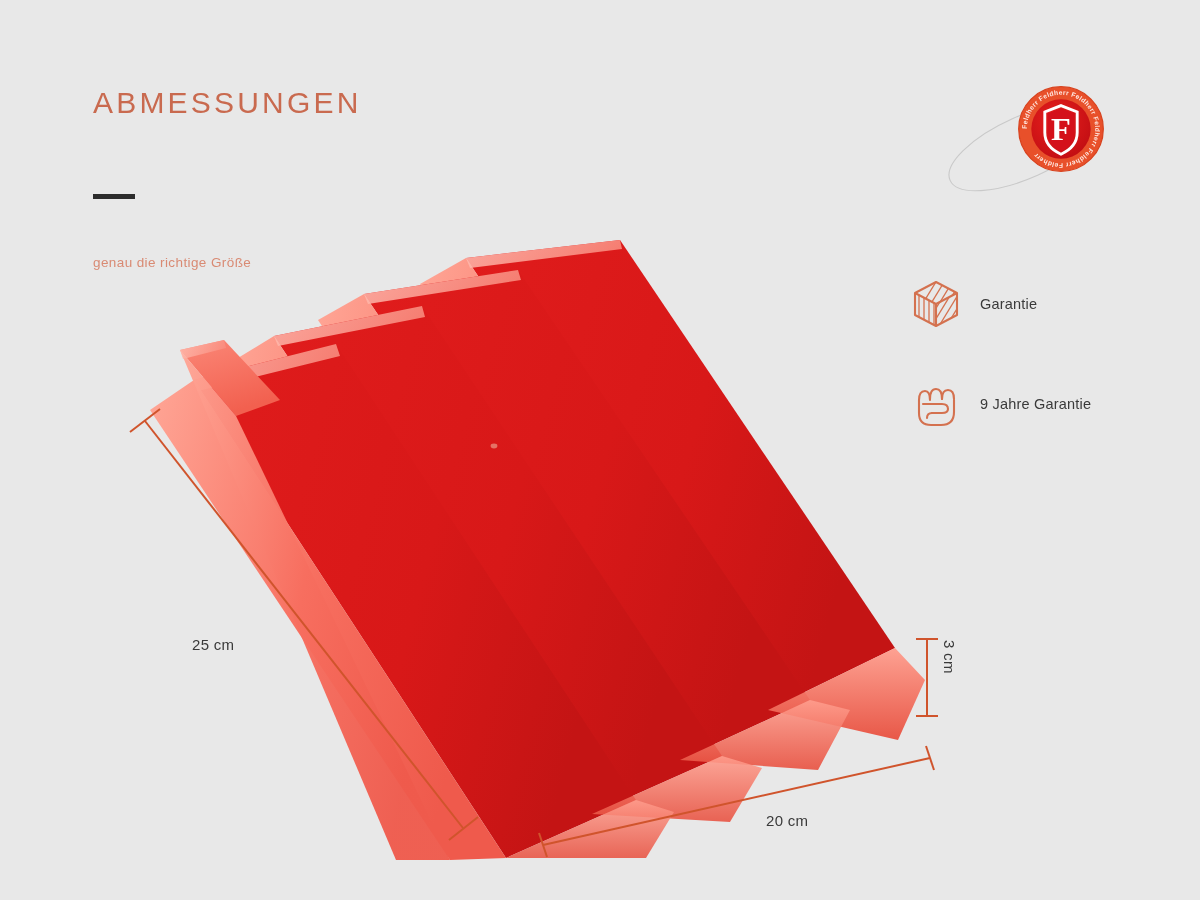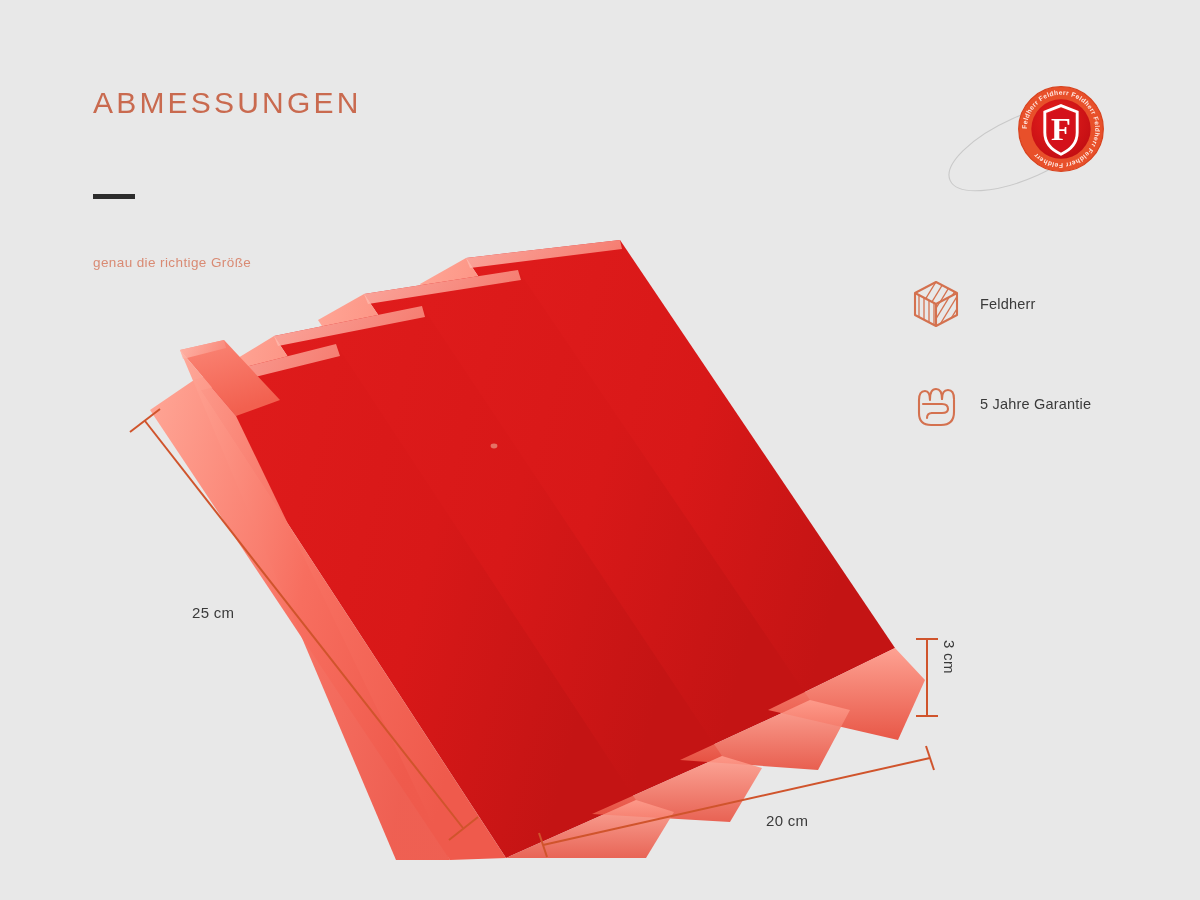--- a/index.html
+++ b/index.html
@@ -93,21 +93,21 @@
     width: 1200px; height: 900px;
     pointer-events: none;
   }
   .dim-label {
     position: absolute;
     font-size: 15px;
     color: #3a3a3a;
     letter-spacing: 0.3px;
     white-space: nowrap;
   }
-  #dim-label-length { left: 192px; top: 604px; }
+  #dim-label-length { left: 192px; top: 636px; }
   #dim-label-width  { left: 766px; top: 812px; }
   #dim-label-height {
     left: 941px; top: 640px;
     writing-mode: vertical-rl;
     text-orientation: mixed;
   }
 </style>
 </head>
 <body>
 
@@ -170,35 +170,35 @@
       </g>
       <g clip-path="url(#clip-right)" stroke="#d4714f" stroke-width="1.3">
         <line x1="24" y1="44" x2="46" y2="8"></line>
           <line x1="29" y1="48" x2="51" y2="12"></line>
         <line x1="34" y1="52" x2="56" y2="16"></line>
           <line x1="20" y1="40" x2="42" y2="4"></line>
       </g>
       <path d="M 5,15 L 26,4 L 47,15 L 47,37 L 26,48 L 5,37 Z" fill="none" stroke="#d4714f" stroke-width="2.1" stroke-linejoin="round"></path>
       <path d="M 5,15 L 26,26 L 47,15 M 26,26 L 26,48" fill="none" stroke="#d4714f" stroke-width="2.1" stroke-linejoin="round"></path>
     </svg>
-    <span class="feature-label">Feldherr</span>
+    <span class="feature-label">Garantie</span>
   </div>
 
   <div class="feature-row" id="feature-row-1">
     <svg class="feature-icon" viewBox="0 0 52 52">
       <g fill="none" stroke="#d4714f" stroke-width="2.1" stroke-linejoin="round" stroke-linecap="round">
         <path d="M 9,22 L 9,35 Q 9,47 21,47 L 31,47 Q 44,47 44,34 L 44,22"></path>
         <path d="M 9,22 Q 9,13 15,13 Q 20,13 20,22"></path>
         <path d="M 20,21 Q 20,11 26,11 Q 32,11 32,21"></path>
         <path d="M 32,21 Q 32,12 38,12 Q 44,12 44,21"></path>
         <path d="M 13,26 L 32,26 Q 38,26 38,31 Q 38,35 32,35 L 22,35"></path>
         <path d="M 22,35 Q 17,35 17,40"></path>
       </g>
     </svg>
-    <span class="feature-label">5 Jahre Garantie</span>
+    <span class="feature-label">9 Jahre Garantie</span>
   </div>
 
   <svg id="product-photo" viewBox="0 0 790 620">
     <defs>
       <linearGradient id="gA" x1="0" y1="0" x2="1" y2="0.35">
         <stop offset="0%" stop-color="#ffa696"></stop>
           <stop offset="55%" stop-color="#f76e5f"></stop>
         <stop offset="100%" stop-color="#ef5a4c"></stop>
       </linearGradient>
       <linearGradient id="gB" x1="0" y1="0" x2="1" y2="0.3">

